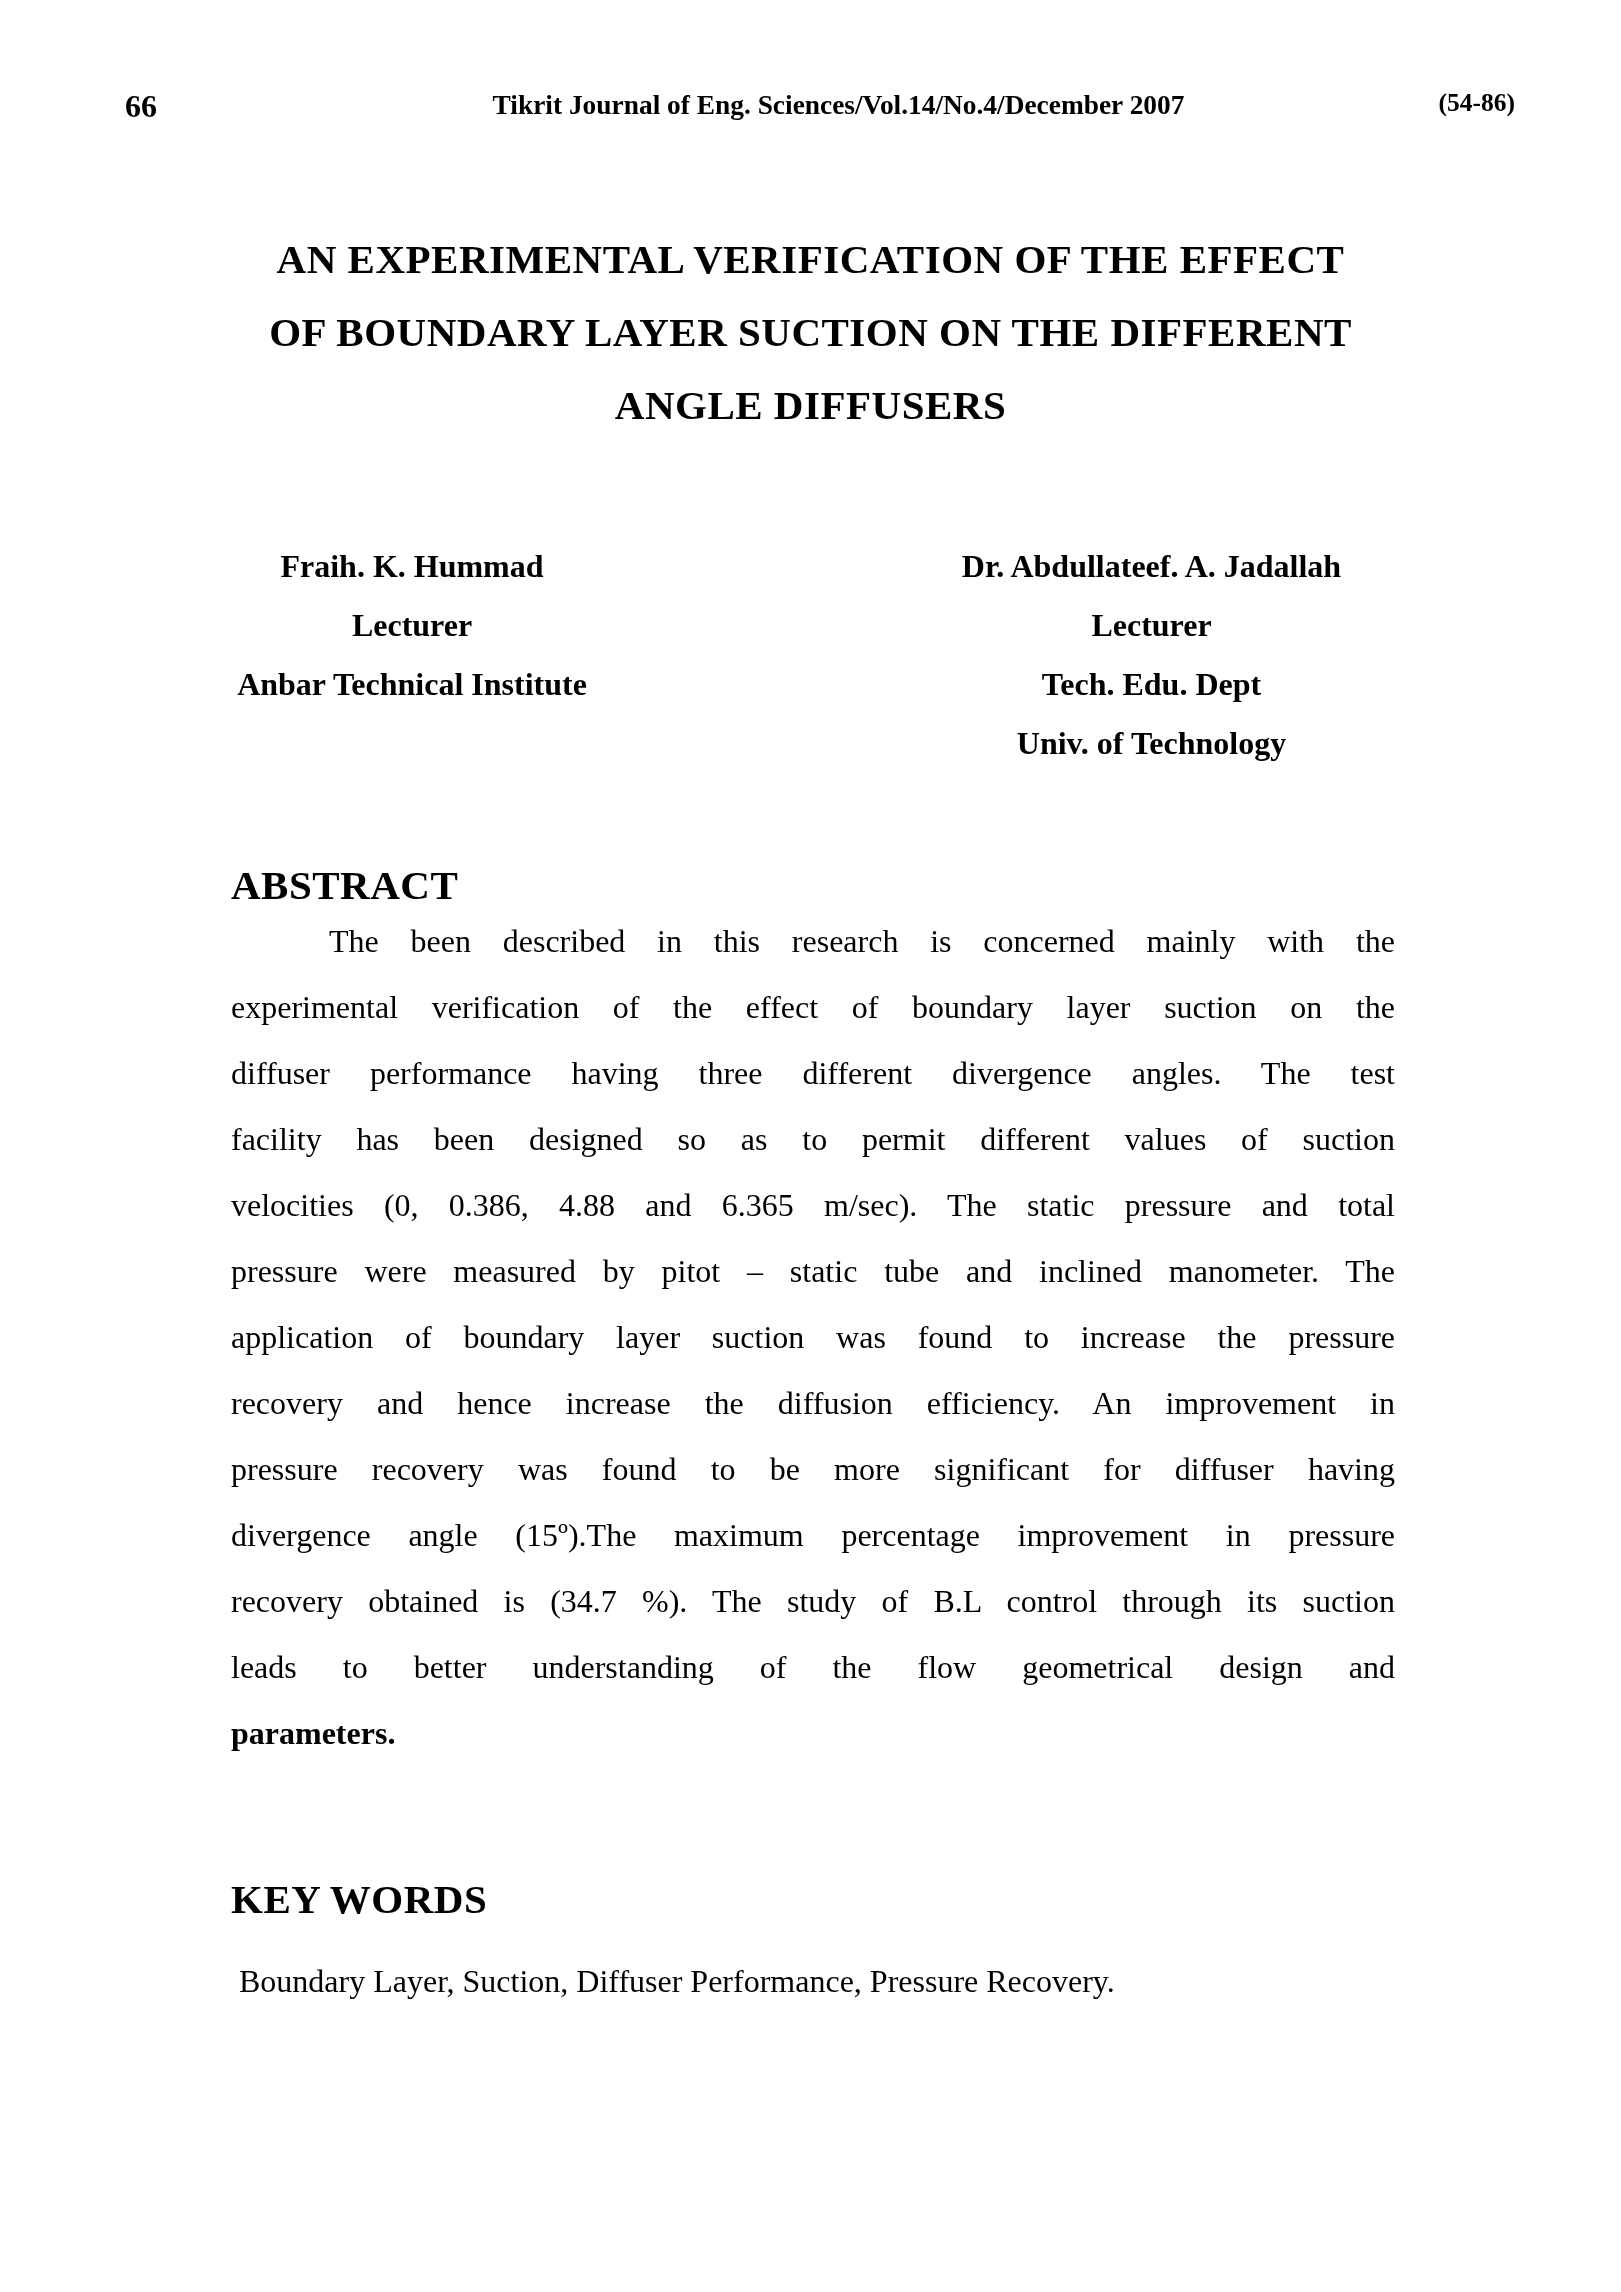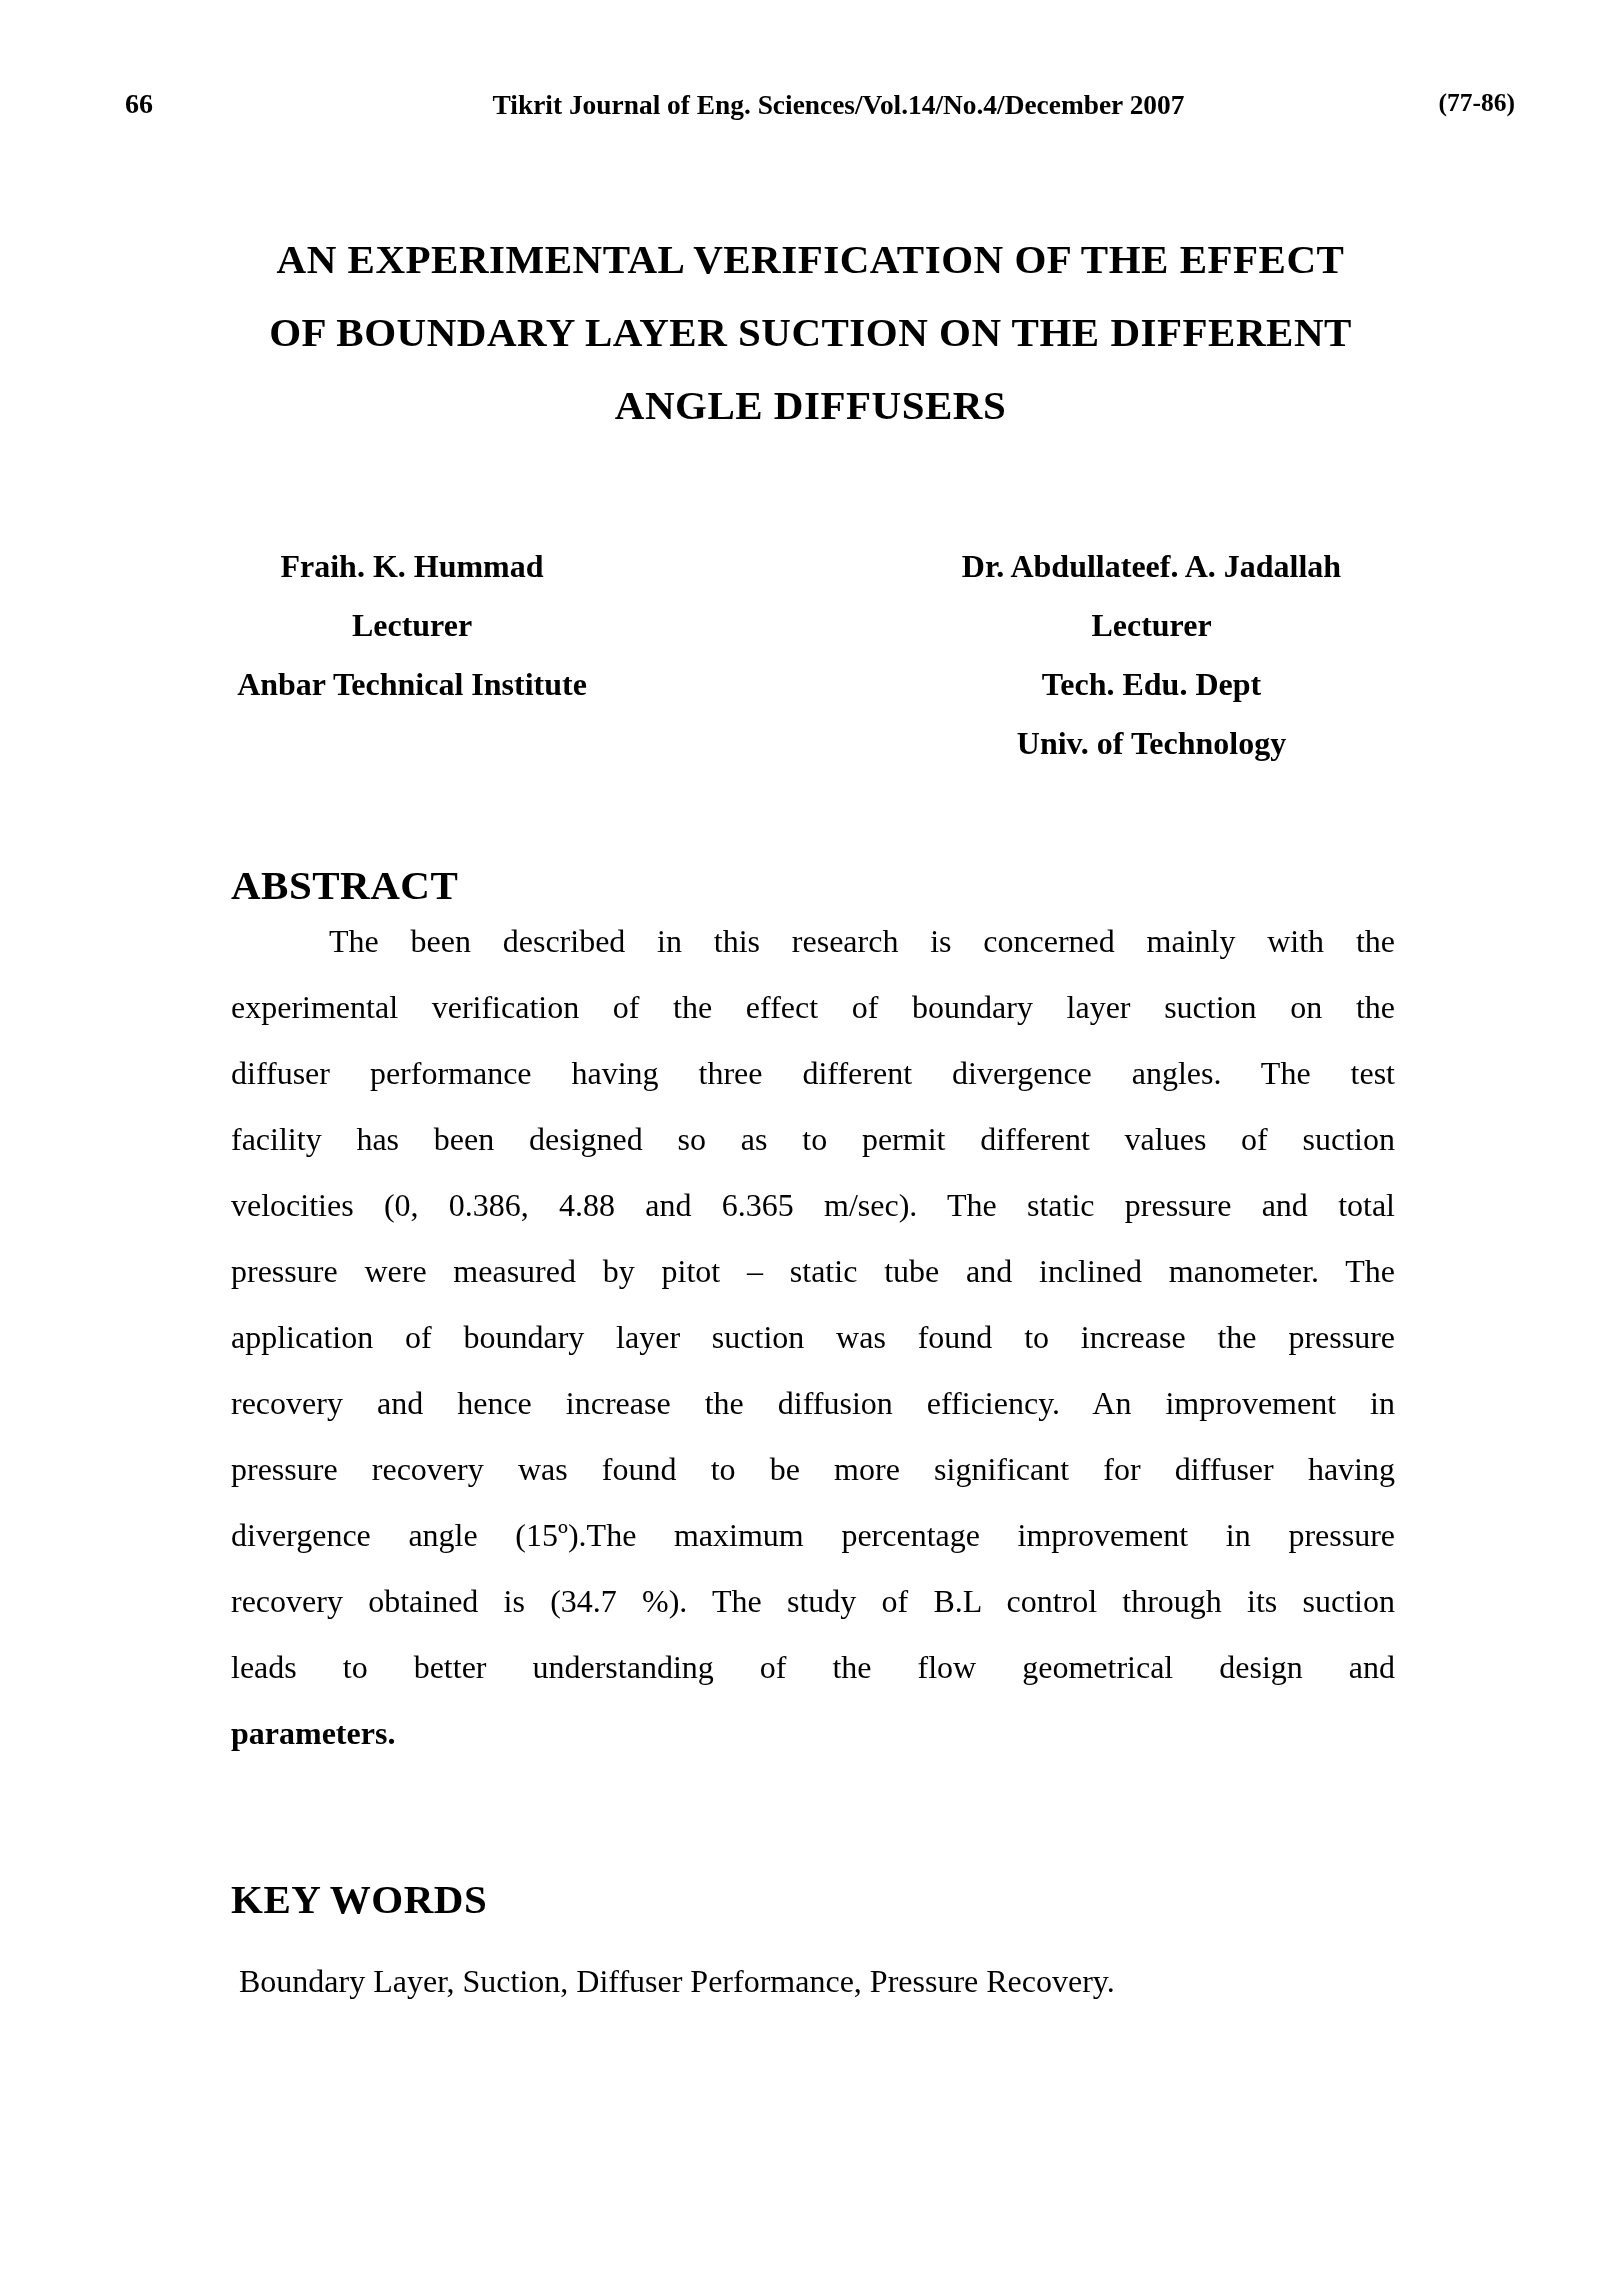--- a/index.html
+++ b/index.html
@@ -24,21 +24,21 @@
     top: 88px;
     left: 0;
     width: 100%;
     height: 39px;
     font-weight: bold;
   }
   .hdr-page-number {
     position: absolute;
     left: 125px;
     top: 0;
-    font-size: 28px;
+    font-size: 32px;
   }
   .hdr-journal {
     position: absolute;
     left: 0;
     width: 100%;
     top: 2px;
     text-align: center;
     font-size: 27.4px;
     margin-left: 28px;
   }
@@ -121,21 +121,21 @@
   }
 </style>
 </head>
 <body>
 
 <div class="page">
 
   <div class="running-header">
     <span class="hdr-page-number">66</span>
     <span class="hdr-journal">Tikrit Journal of Eng. Sciences/Vol.14/No.4/December 2007</span>
-    <span class="hdr-pages-range">(77-86)</span>
+    <span class="hdr-pages-range">(54-86)</span>
   </div>
 
   <div class="paper-title">
     <div>AN EXPERIMENTAL VERIFICATION OF THE EFFECT</div>
     <div>OF BOUNDARY LAYER SUCTION ON THE DIFFERENT</div>
     <div>ANGLE DIFFUSERS</div>
   </div>
 
   <div class="authors-block">
     <div class="author-col left">

